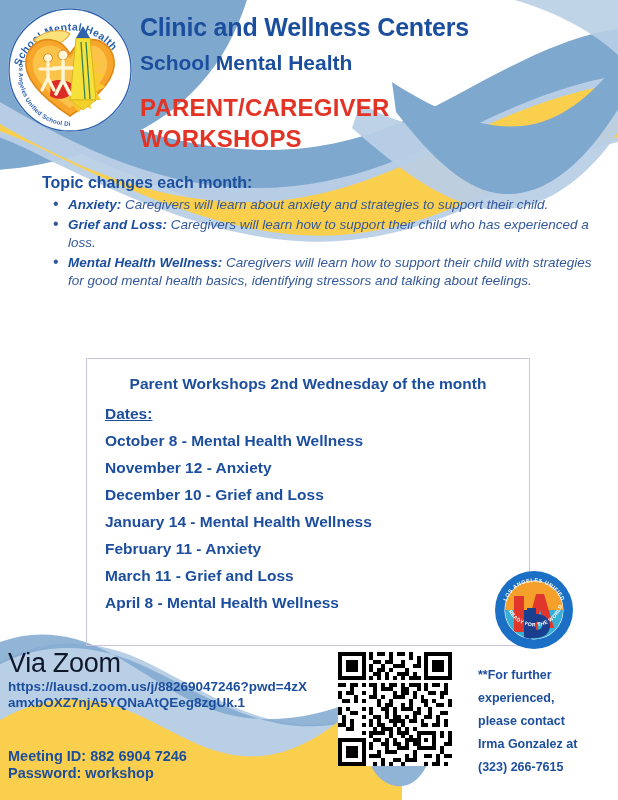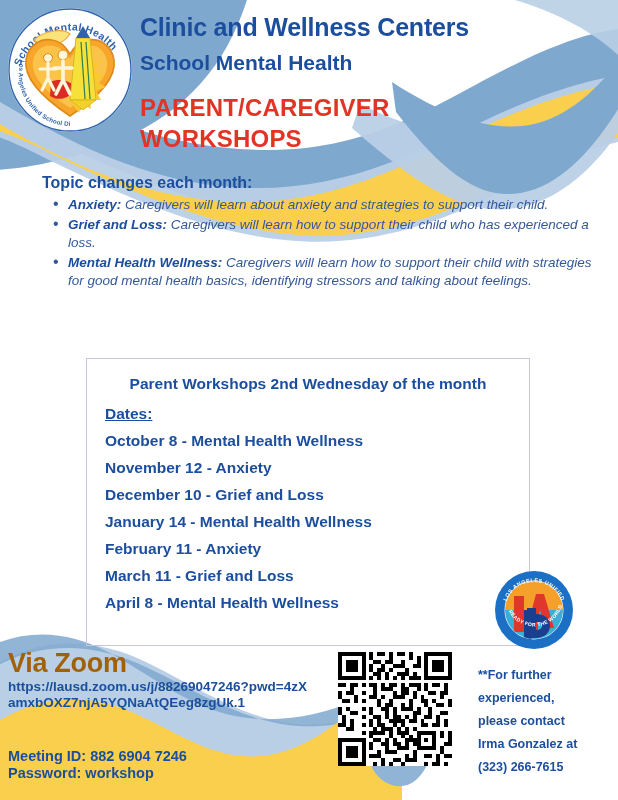--- a/index.html
+++ b/index.html
@@ -70,21 +70,21 @@
   .date-row{
     font-size:15.5px;font-weight:bold;color:#1C4E9E;
     margin:9px 0 0 18px;line-height:18px;
   }
 
   
   .seal{position:absolute;left:494px;top:570px;width:80px;height:80px;}
 
   
   .zoom-block{position:absolute;left:8px;top:648px;width:320px;}
-  .zoom-title{font-size:27px;font-weight:bold;color:#a16207;line-height:30px;letter-spacing:-0.3px;}
+  .zoom-title{font-size:27px;font-weight:normal;color:#0f172a;line-height:30px;letter-spacing:-0.3px;}
   .zoom-url{
     font-size:13.5px;font-weight:bold;color:#1C4E9E;line-height:15.5px;
     word-break:break-all;margin-top:1px;width:300px;
   }
   .zoom-meeting{font-size:14.5px;font-weight:bold;color:#1C4E9E;line-height:17px;margin-top:38px;}
   .zoom-pass{font-size:14.5px;font-weight:bold;color:#1C4E9E;line-height:17px;}
 
   
   .qr{position:absolute;left:338px;top:650px;width:114px;height:118px;}
 

